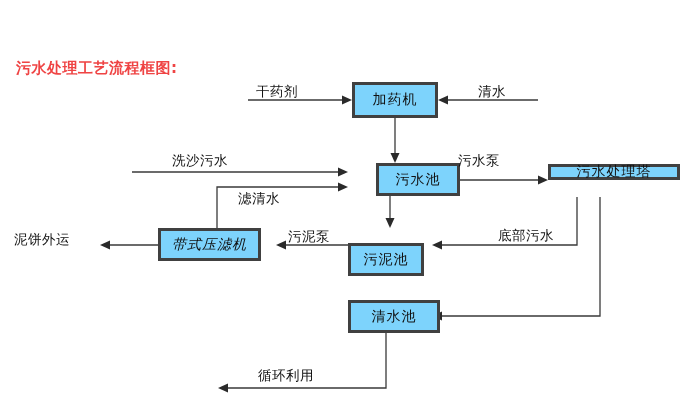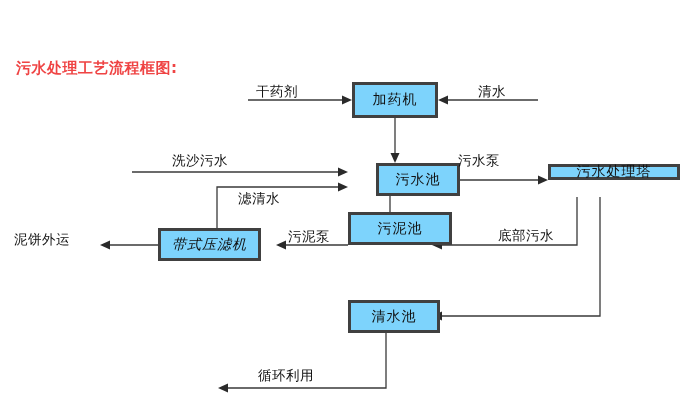--- a/index.html
+++ b/index.html
@@ -104,21 +104,21 @@
     <polygon class="arrowhead" points="432,316 442,311.5 442,320.5"></polygon>
 
     <path d="M 386 333 L 386 388 L 226 388"></path>
     <polygon class="arrowhead" points="218,388 228,383.5 228,392.5"></polygon>
   </svg>
 
   <div class="node" style="left:352px; top:82px; width:86px; height:36px;">加药机</div>
   <div class="node" style="left:348px; top:163px; width:84px; height:33px;margin-left:28px;">污水池</div>
   <div class="node" style="left:548px; top:164px; width:132px; height:16px;">污水处理塔</div>
   <div class="node" style="left:158px; top:228px; width:103px; height:33px;font-style:italic;">带式压滤机</div>
-  <div class="node" style="left:348px; top:212px; width:104px; height:33px;">污泥池</div>
+  <div class="node" style="left:348px; top:243px; width:76px; height:33px;">污泥池</div>
   <div class="node" style="left:348px; top:300px; width:92px; height:33px;">清水池</div>
 
   <div class="edge-label" style="left:256px; top:83px;">干药剂</div>
   <div class="edge-label" style="left:478px; top:83px;">清水</div>
   <div class="edge-label" style="left:172px; top:152px;">洗沙污水</div>
   <div class="edge-label" style="left:224px; top:190px;margin-left:14px;">滤清水</div>
   <div class="edge-label" style="left:458px; top:152px;">污水泵</div>
   <div class="edge-label" style="left:14px; top:231px;">泥饼外运</div>
   <div class="edge-label" style="left:288px; top:228px;">污泥泵</div>
   <div class="edge-label" style="left:466px; top:227px;margin-left:32px;">底部污水</div>

